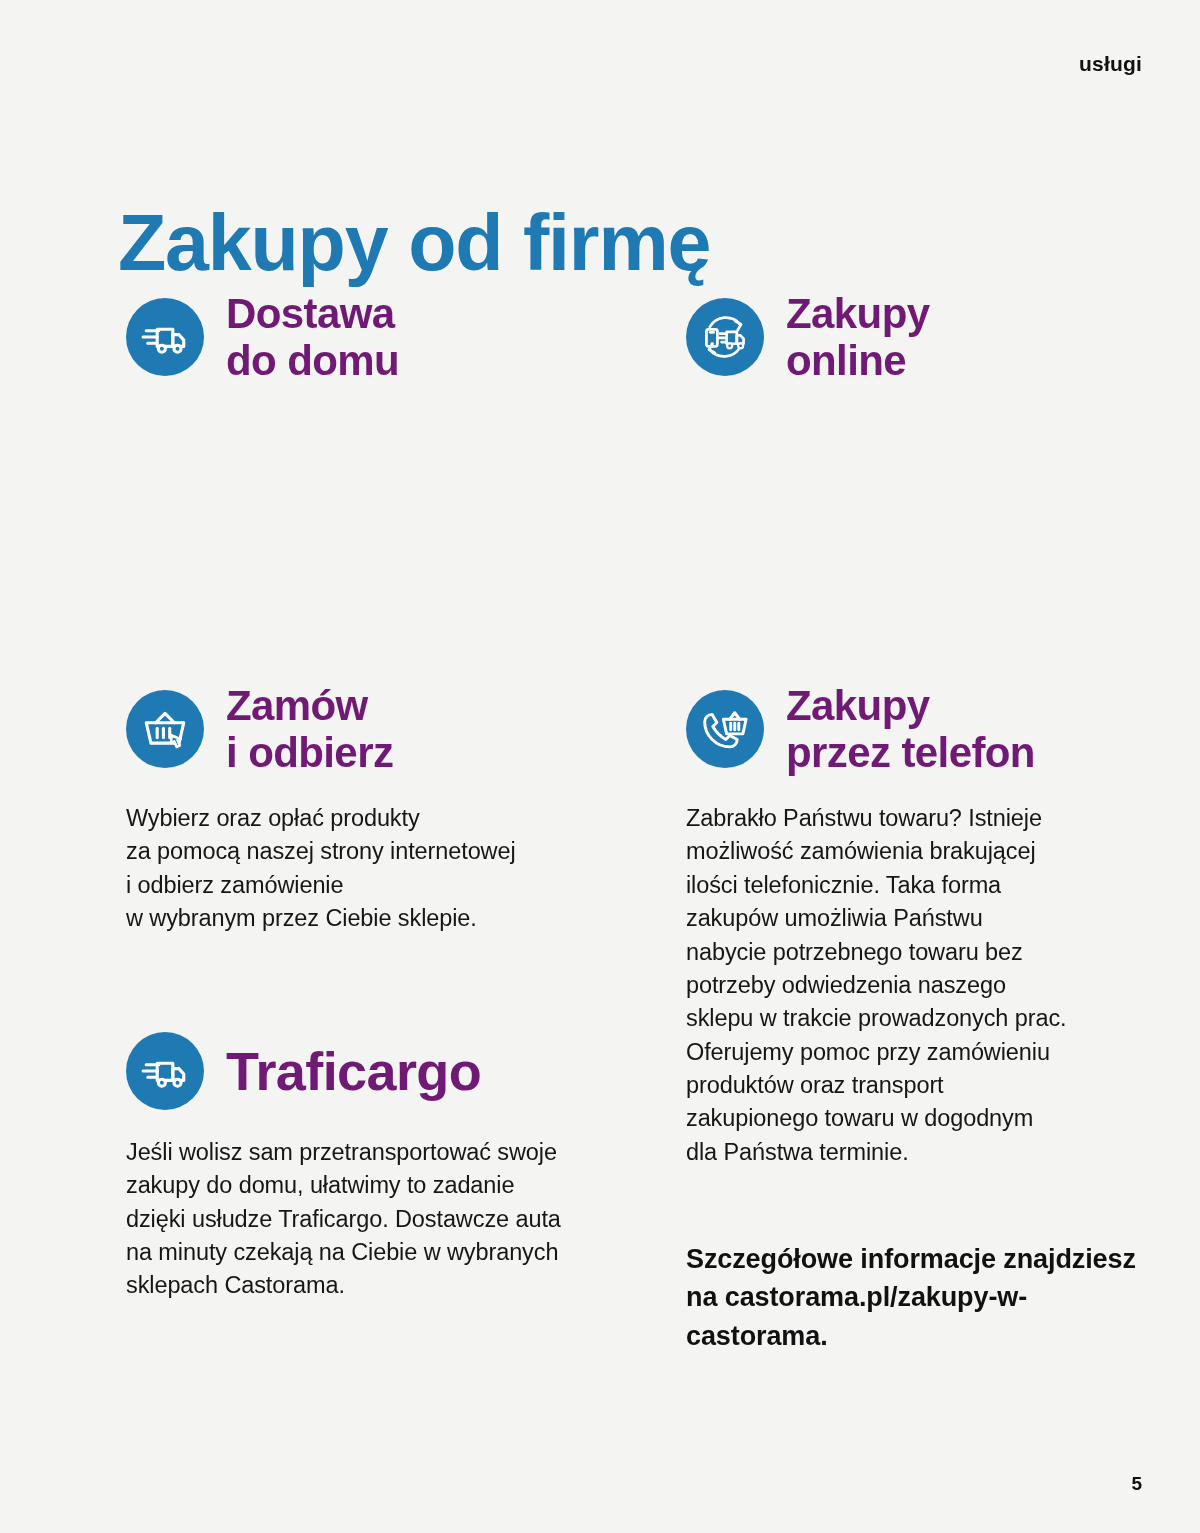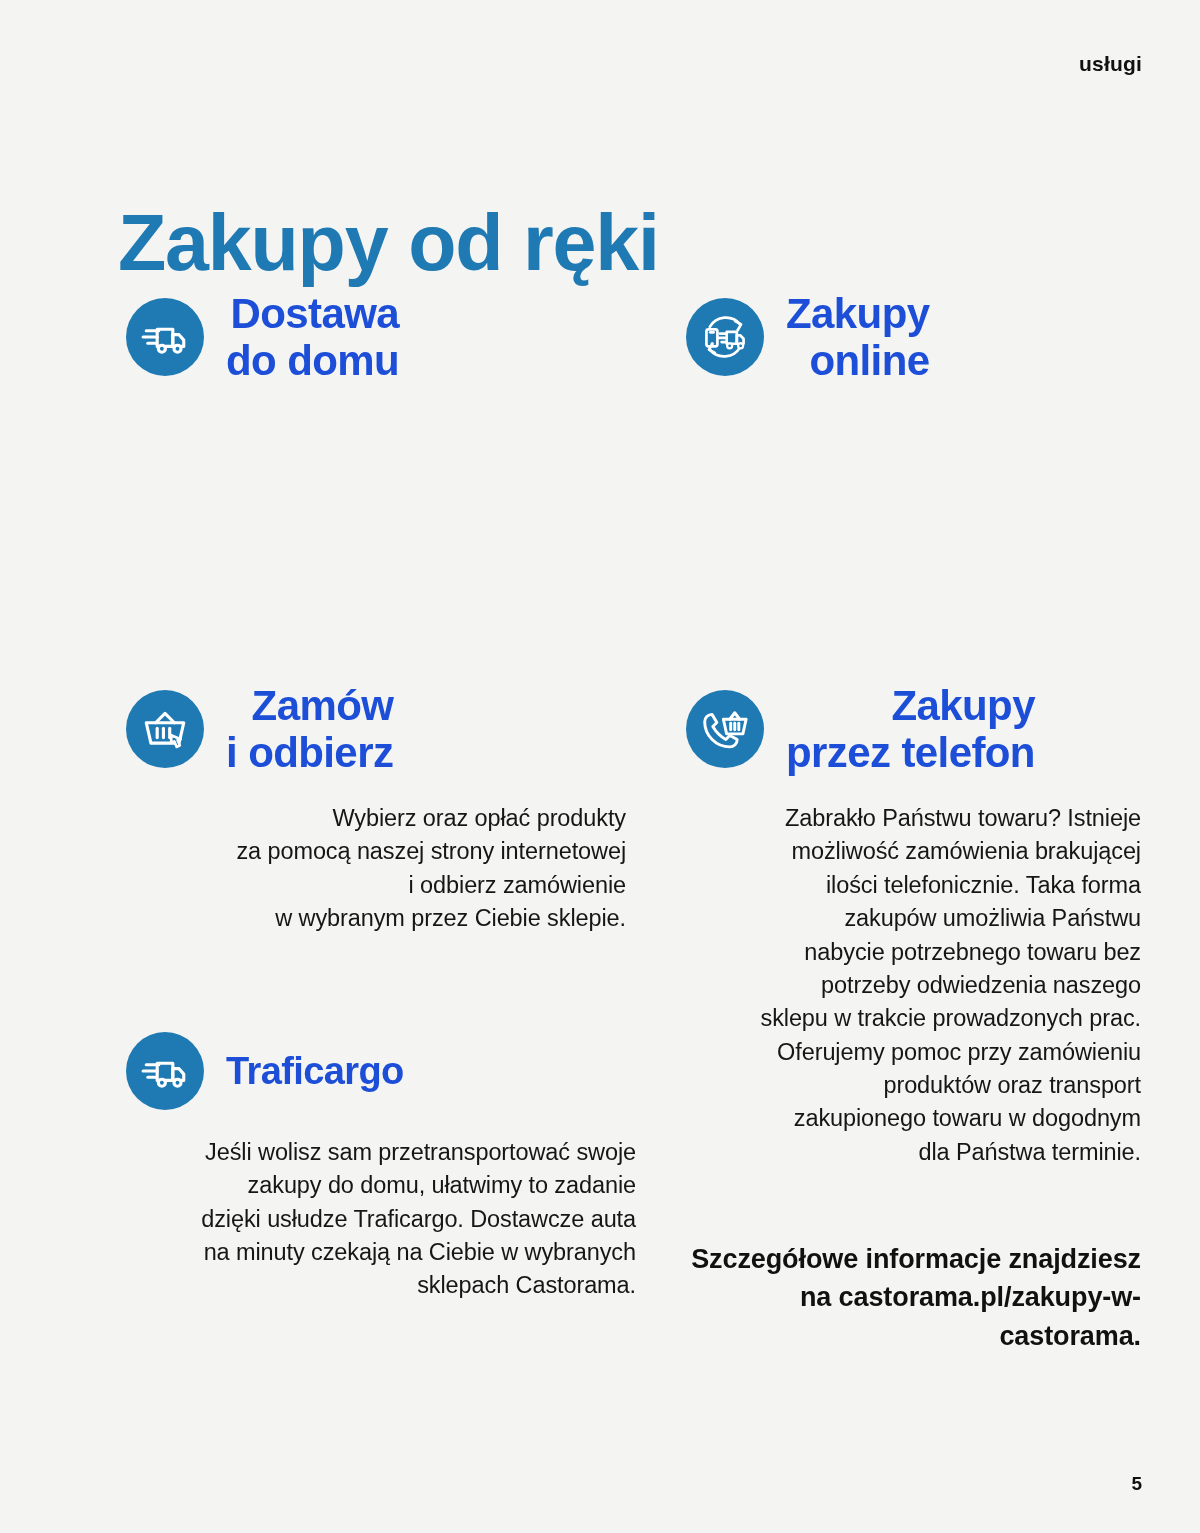--- a/index.html
+++ b/index.html
@@ -12,21 +12,20 @@
     background: #f4f4f2;
     font-family: "Liberation Sans", sans-serif;
     color: #1a1a1a;
     position: relative;
     overflow: hidden;
   }
   .page {
     position: absolute;
     inset: 0;
     background: #f4f4f2;
-    text-align: right;
   }
   
   .top-header {
     position: absolute;
     top: 52px;
     right: 58px;
     font-size: 21px;
     font-weight: bold;
     letter-spacing: 0.2px;
     color: #111111;
@@ -66,25 +65,25 @@
     display: flex;
     align-items: center;
     justify-content: center;
   }
   .icon-circle svg { display: block; }
 
   .block-title {
     font-size: 42px;
     line-height: 1.12;
     font-weight: bold;
-    color: #1d4ed8;
+    color: #701a75;
     letter-spacing: -0.6px;
     white-space: pre-line;
   }
-  .block-title.single { font-size: 38px; }
+  .block-title.single { font-size: 54px; }
 
   .block-body {
     margin-top: 26px;
     font-size: 23.5px;
     line-height: 1.42;
     color: #161616;
     white-space: pre-line;
     letter-spacing: -0.1px;
   }
   .block-body.indent { margin-left: 0; }
@@ -117,21 +116,21 @@
   }
   sup.reg { font-size: 0.58em; vertical-align: super; line-height: 0; }
 </style>
 </head>
 <body>
 
 <div class="page">
 
   <div class="top-header">usługi</div>
 
-  <h1 class="main-title">Zakupy od ręki</h1>
+  <h1 class="main-title">Zakupy od firmę</h1>
 
   <div class="col col-left">
 
     <div class="block b1">
       <div class="block-head">
         <span class="icon-circle">
           <svg width="50" height="50" viewBox="0 0 64 64" fill="none" stroke="#ffffff" stroke-width="4" stroke-linecap="round" stroke-linejoin="round">
             <path d="M22 22 H42 V44 H22 Z"></path>
             <path d="M42 29 H50 L56 36 V44 H42 Z"></path>
             <circle cx="28" cy="47" r="4.5" fill="#1f7ab4"></circle>

